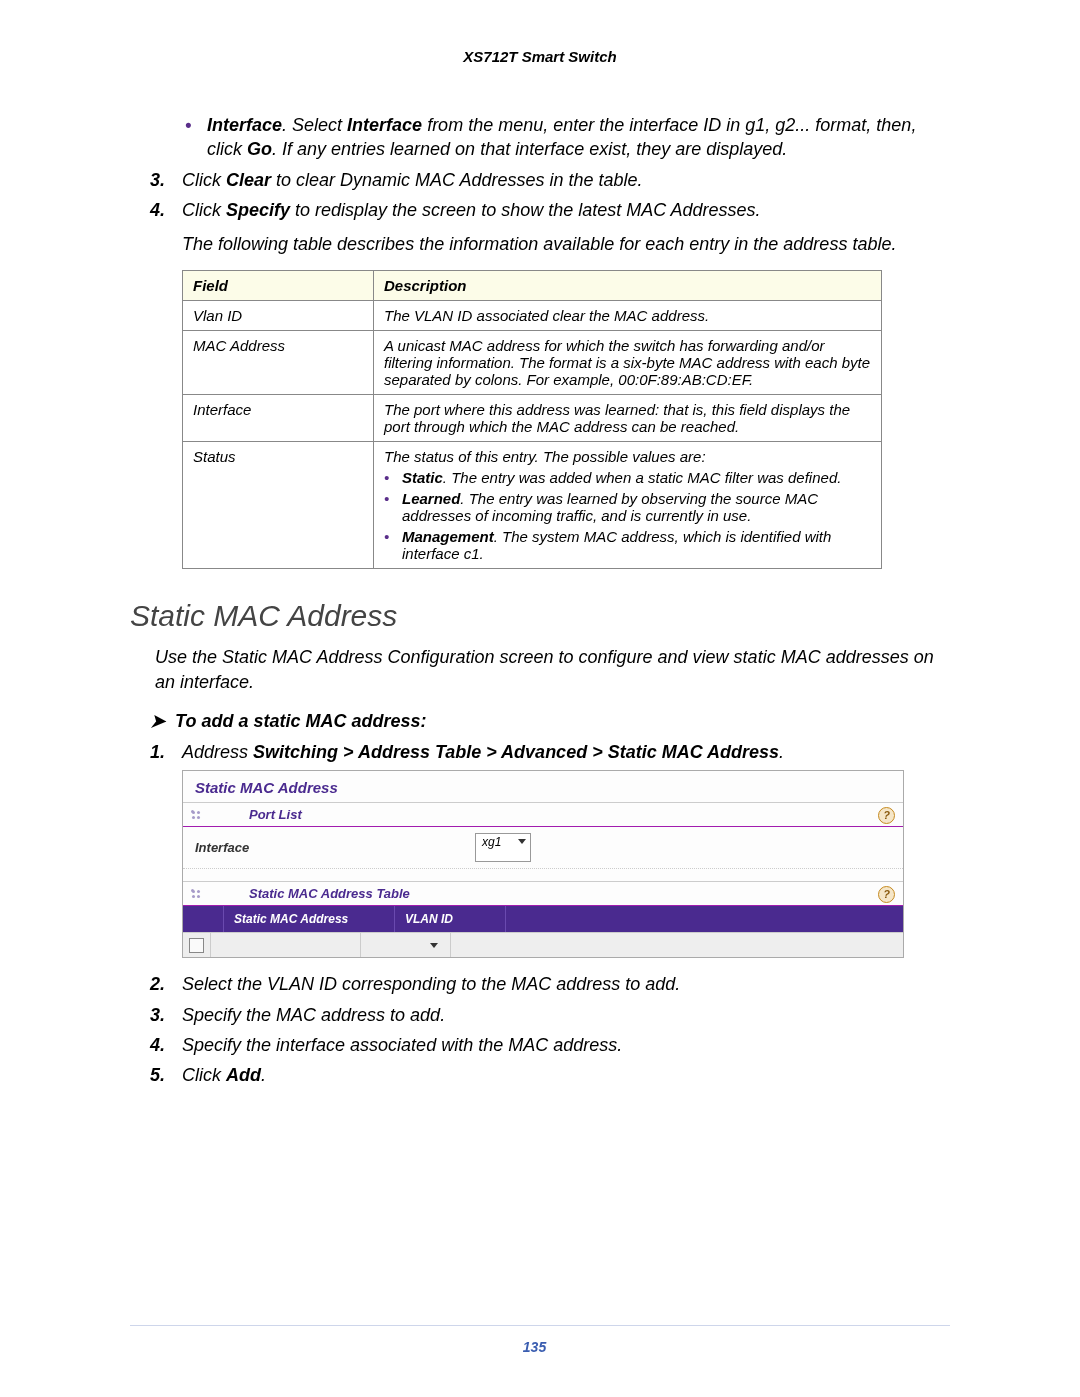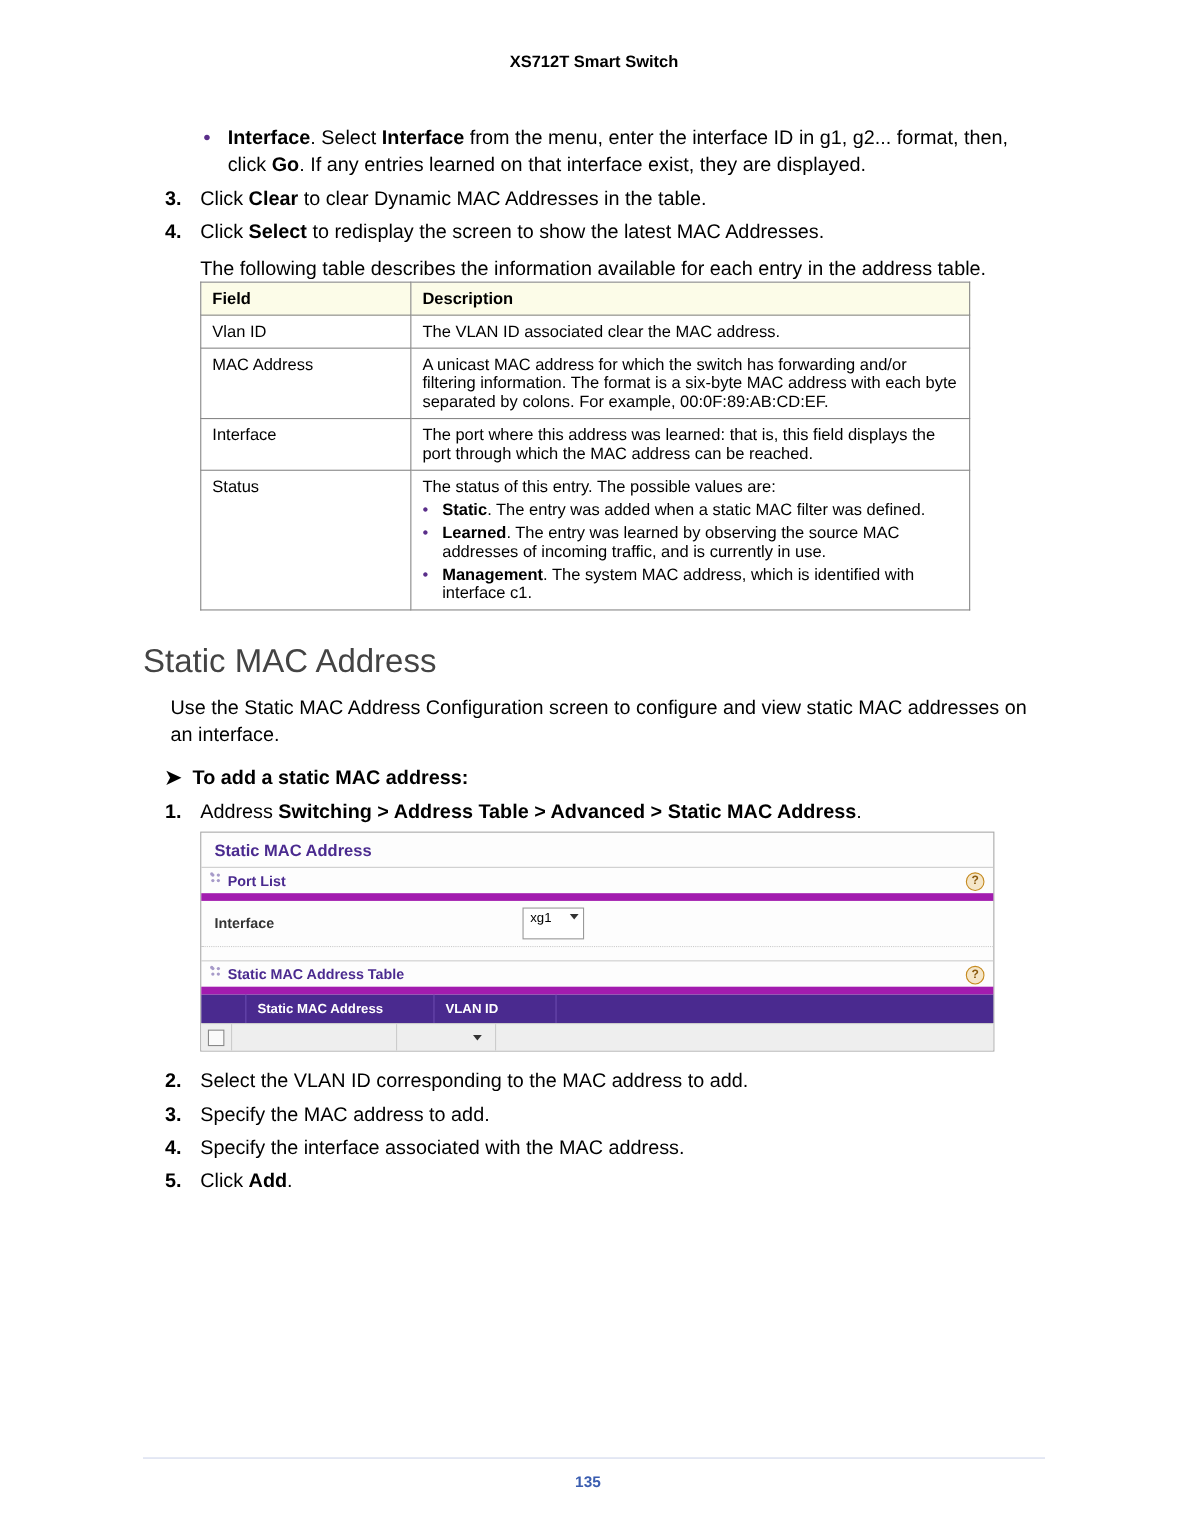--- a/index.html
+++ b/index.html
@@ -8,20 +8,21 @@
     background: #ffffff;
     font-family: Arial, Helvetica, sans-serif;
     color: #000;
   }
   .page {
     width: 1080px;
     height: 1397px;
     position: relative;
     box-sizing: border-box;
     padding: 48px 130px 40px 130px;
+    font-style: italic;
   }
   .header-title {
     text-align: center;
     font-size: 15px;
     font-weight: bold;
     margin-bottom: 48px;
   }
   .body-text {
     font-size: 18px;
     line-height: 1.35;
@@ -51,20 +52,21 @@
     font-weight: bold;
     width: 32px;
     flex-shrink: 0;
   }
   .num-row .content {
     flex: 1;
   }
   .indent-para {
     margin-left: 52px;
     margin-top: 10px;
+    margin-bottom: 14px;
   }
   .field-table {
     border-collapse: collapse;
     margin-left: 52px;
     width: 700px;
     font-size: 15px;
     margin-bottom: 30px;
   }
   .field-table th {
     background: #fcfce8;
@@ -117,27 +119,28 @@
   }
   .ui-title {
     color: #4a2a8f;
     font-weight: bold;
     font-size: 15px;
     padding: 8px 12px 6px 12px;
     border-bottom: 1px solid #ccc;
   }
   .ui-subheader {
     display: flex;
-    align-items: flex-start;
-    border-bottom: 7px solid #a21caf;
+    align-items: center;
+    border-bottom: 1px solid #a21caf;
     padding: 4px 8px;
     font-size: 13px;
     color: #4a2a8f;
     font-weight: bold;
     position: relative;
+    gap: 42px;
   }
   .dots-icon {
     display: inline-block;
     width: 10px;
     height: 10px;
     margin-right: 6px;
     position: relative;
   }
   .dots-icon::before, .dots-icon::after {
     content: "";
@@ -274,21 +277,21 @@
       <b>Interface</b><span>. Select </span><b>Interface</b><span> from the menu, enter the interface ID in g1, g2... format, then, click </span><b>Go</b><span>. If any entries learned on that interface exist, they are displayed.</span>
     </div>
   </div>
 
   <div class="num-row body-text">
     <div class="num">3.</div>
     <div class="content"><span>Click </span><b>Clear</b><span> to clear Dynamic MAC Addresses in the table.</span></div>
   </div>
   <div class="num-row body-text">
     <div class="num">4.</div>
-    <div class="content"><span>Click </span><b>Select</b><span> to redisplay the screen to show the latest MAC Addresses.</span></div>
+    <div class="content"><span>Click </span><b>Specify</b><span> to redisplay the screen to show the latest MAC Addresses.</span></div>
   </div>
 
   <div class="indent-para body-text">The following table describes the information available for each entry in the address table.</div>
 
   <table class="field-table">
     <tbody>
         <tr>
       <th style="width:170px">Field</th>
       <th>Description</th>
     </tr>

